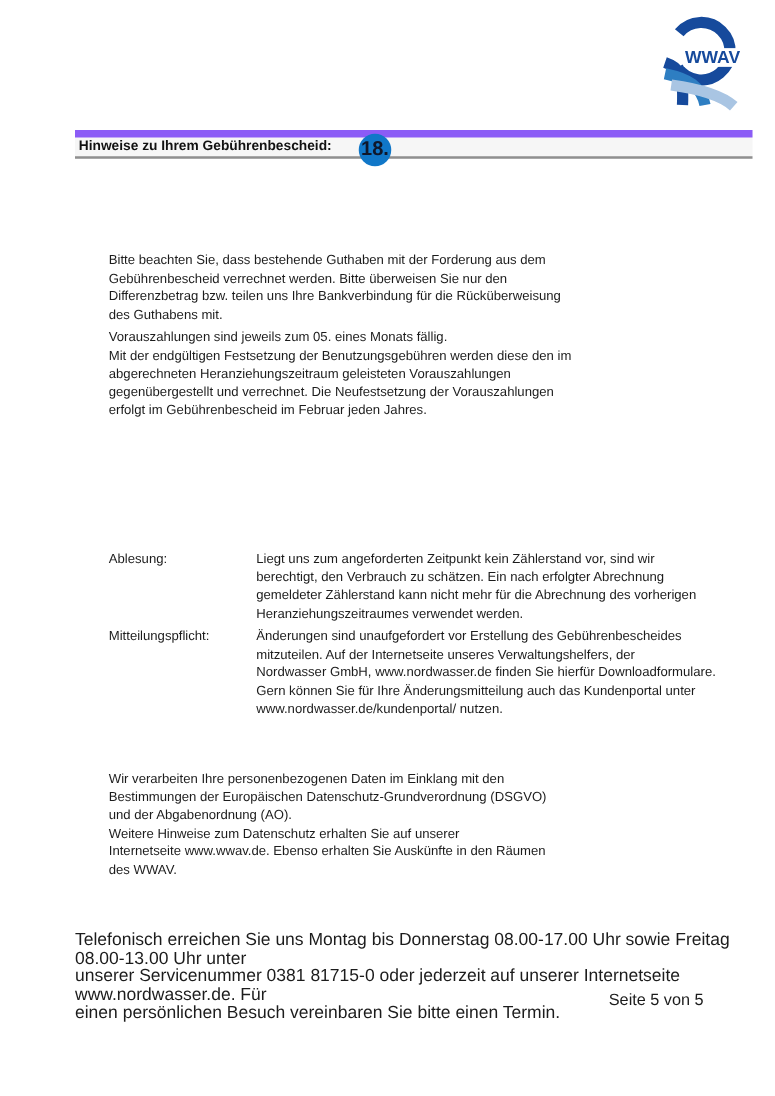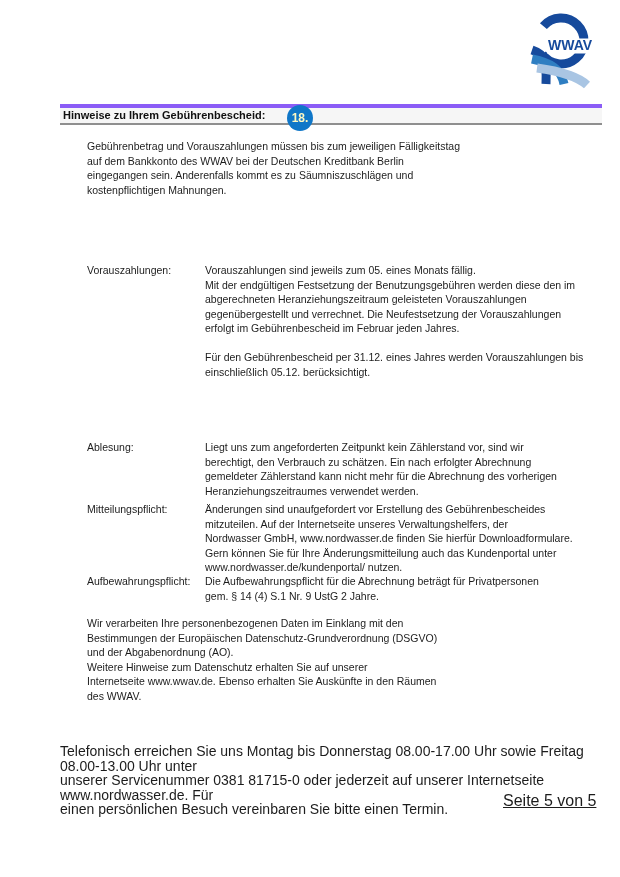--- a/index.html
+++ b/index.html
@@ -5,42 +5,42 @@
   html,body { margin:0; padding:0; background:#ffffff; }
   .page {
     position:relative; width:620px; height:877px; background:#ffffff;
     font-family:"Liberation Sans", sans-serif; color:#1c1c1c; overflow:hidden;margin-left:25px;
   }
   
   .logo { position:absolute; left:486px; top:12px; width:84px; height:78px; }
   
   .header-bar {
     position:absolute; left:35px; top:104px; width:542px; height:15px;
-    background:#f6f6f6; border-top:4px solid #8b5cf6; border-bottom:2px solid #8f8f8f;
+    background:#f6f6f6; border-top:6px solid #8b5cf6; border-bottom:2px solid #8f8f8f;
   }
   .header-title {
     position:absolute; left:3px; top:0; font-size:11px; font-weight:bold;
     line-height:15px; color:#111; white-space:nowrap;
   }
   .badge {
     position:absolute; left:227px; top:-3px; width:26px; height:26px;
-    border-radius:50%; background:#1077c8; color:#fef9c3; font-size:12px;
+    border-radius:50%; background:#1077c8; color:#0f172a; font-size:16px;
     font-weight:bold; display:flex; align-items:center; justify-content:center;
   }
   
   .section { position:absolute; left:62px; width:520px; display:flex; }
   .label { width:118px; flex:0 0 118px; font-size:10.5px; line-height:14.6px; }
   .stext { width:400px; flex:0 0 400px; font-size:10.5px; line-height:14.6px; }
   .stext p { margin:0; white-space:pre-line; }
   .stext p + p { margin-top:14px; }
   .footer-note {
     position:absolute; left:35px; top:744px; width:548px;
     font-size:14px; line-height:14.6px; white-space:pre-line;
   }
-  .page-number { position:absolute; left:478px; top:792px; font-size:16px;text-decoration:underline; }
+  .page-number { position:absolute; left:462px; top:792px; font-size:13px; }
 </style>
 </head>
 <body>
 
 <div class="page">
 
   <svg class="logo" viewBox="0 0 84 78" aria-hidden="true">
 
     <path d="M 32.4 14.2 A 23 23 0 1 1 31.2 42.2" fill="none" stroke="#164a9c" stroke-width="9"></path>
 
@@ -51,41 +51,38 @@
     <path d="M 26 56 C 48 59, 66 64, 76 73" fill="none" stroke="#a9c5e3" stroke-width="9"></path>
     <text x="37" y="38" font-size="14" font-weight="bold" fill="#164a9c" font-family="Liberation Sans, sans-serif">WWAV</text>
   </svg>
 
   <div class="header-bar">
     <span class="header-title">Hinweise zu Ihrem Gebührenbescheid:</span>
     <span class="badge">18.</span>
   </div>
 
   <div class="section" style="top:139px">
+  </div>
+
+  <div class="section" style="top:201px">
     <div class="stext">
-        <p>Gebührenbetrag und Vorauszahlungen müssen bis zum jeweiligen Fälligkeitstag
-auf dem Bankkonto des WWAV bei der Deutschen Kreditbank Berlin
-eingegangen sein. Anderenfalls kommt es zu Säumniszuschlägen und
-kostenpflichtigen Mahnungen.</p>
+        <p>Bitte beachten Sie, dass bestehende Guthaben mit der Forderung aus dem
+Gebührenbescheid verrechnet werden. Bitte überweisen Sie nur den
+Differenzbetrag bzw. teilen uns Ihre Bankverbindung für die Rücküberweisung
+des Guthabens mit.</p>
       </div>
   </div>
 
-  <div class="section" style="top:201px">
-  </div>
-
   <div class="section" style="top:263px">
-    <div class="label">Vorauszahlungen:</div>
     <div class="stext">
       <p>Vorauszahlungen sind jeweils zum 05. eines Monats fällig.
 Mit der endgültigen Festsetzung der Benutzungsgebühren werden diese den im
 abgerechneten Heranziehungszeitraum geleisteten Vorauszahlungen
 gegenübergestellt und verrechnet. Die Neufestsetzung der Vorauszahlungen
 erfolgt im Gebührenbescheid im Februar jeden Jahres.</p>
-      <p>Für den Gebührenbescheid per 31.12. eines Jahres werden Vorauszahlungen bis
-einschließlich 05.12. berücksichtigt.</p>
     </div>
   </div>
 
   <div class="section" style="top:502px">
     <div class="label">Mitteilungspflicht:</div>
     <div class="stext">
         <p>Änderungen sind unaufgefordert vor Erstellung des Gebührenbescheides
 mitzuteilen. Auf der Internetseite unseres Verwaltungshelfers, der
 Nordwasser GmbH, www.nordwasser.de finden Sie hierfür Downloadformulare.
 Gern können Sie für Ihre Änderungsmitteilung auch das Kundenportal unter
@@ -96,27 +93,20 @@
   <div class="section" style="top:440px">
     <div class="label">Ablesung:</div>
     <div class="stext">
         <p>Liegt uns zum angeforderten Zeitpunkt kein Zählerstand vor, sind wir
 berechtigt, den Verbrauch zu schätzen. Ein nach erfolgter Abrechnung
 gemeldeter Zählerstand kann nicht mehr für die Abrechnung des vorherigen
 Heranziehungszeitraumes verwendet werden.</p>
       </div>
   </div>
 
-  <div class="section" style="top:574px">
-    <div class="label">Aufbewahrungspflicht:</div>
-    <div class="stext">
-        <p>Die Aufbewahrungspflicht für die Abrechnung beträgt für Privatpersonen
-gem. § 14 (4) S.1 Nr. 9 UstG 2 Jahre.</p>
-      </div>
-  </div>
 
   <div class="section" style="top:616px">
     <div class="stext">
         <p>Wir verarbeiten Ihre personenbezogenen Daten im Einklang mit den
 Bestimmungen der Europäischen Datenschutz-Grundverordnung (DSGVO)
 und der Abgabenordnung (AO).
 Weitere Hinweise zum Datenschutz erhalten Sie auf unserer
 Internetseite www.wwav.de. Ebenso erhalten Sie Auskünfte in den Räumen
 des WWAV.</p>
       </div>

